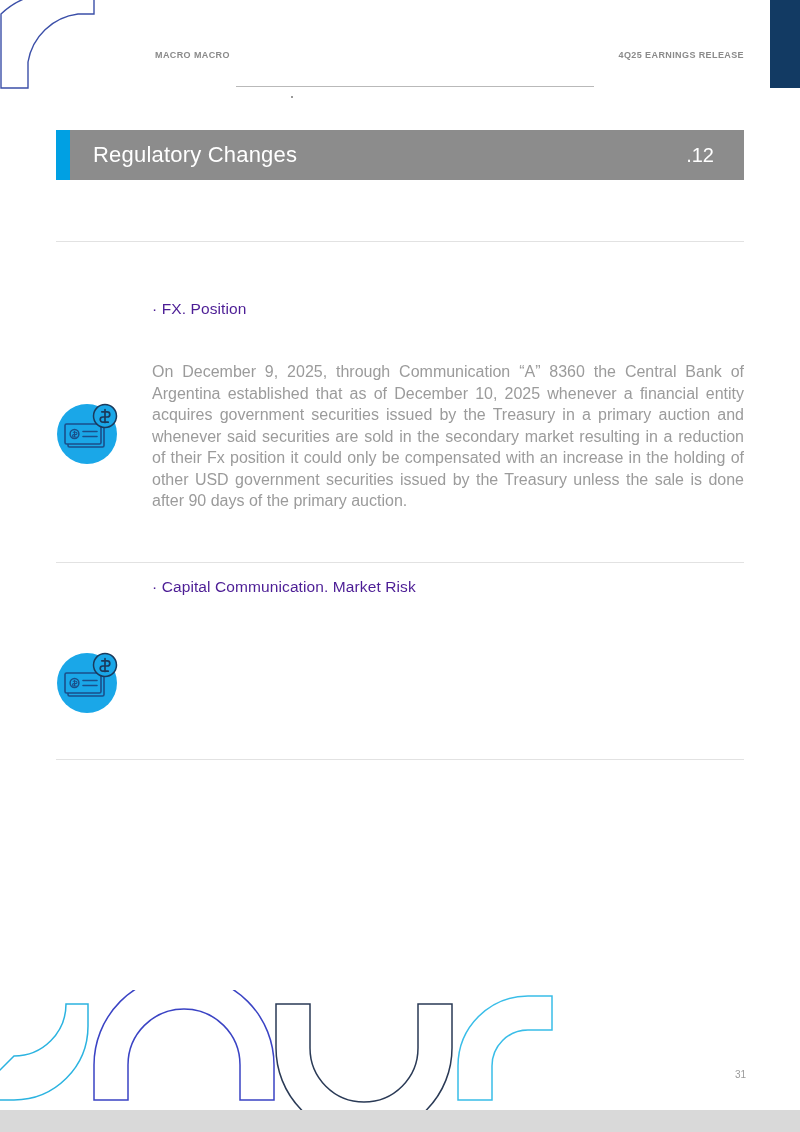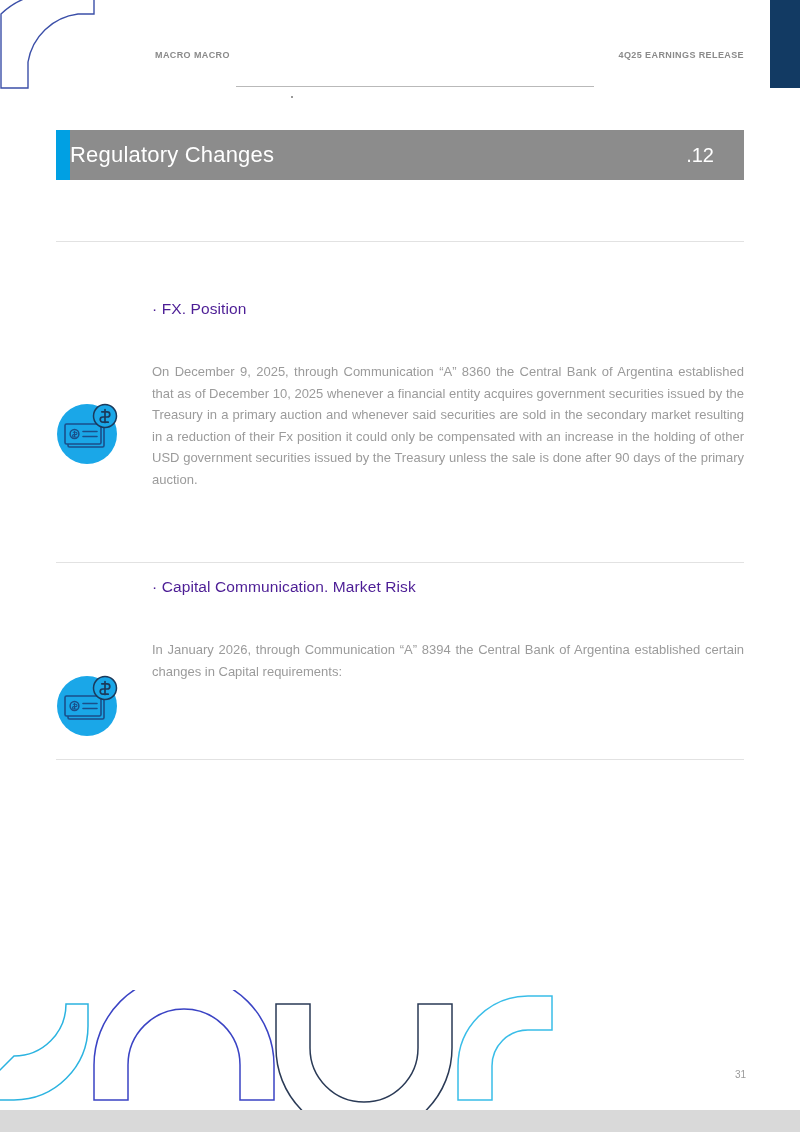--- a/index.html
+++ b/index.html
@@ -95,20 +95,21 @@
     height: 50px;
     background: #00a0e3;
     flex: 0 0 auto;
   }
   .title-band .band-title {
     flex: 1 1 auto;
     color: #ffffff;
     font-size: 22px;
     font-weight: normal;
     letter-spacing: 0.2px;
+    padding-left: 23px;
   }
   .title-band .band-number {
     color: #ffffff;
     font-size: 20px;
     font-weight: normal;
     padding-right: 30px;
     white-space: nowrap;
   }
 
   
@@ -152,21 +153,21 @@
     left: 0;
     top: 0;
     width: 66px;
     height: 66px;
   }
   .section-fx .icon-circle { top: 38px; }
   .section-cap .icon-circle { top: 32px; }
 
   .sec-text {
     margin-left: 96px;
-    font-size: 13px;
+    font-size: 16px;
     line-height: 21.5px;
     color: #9b9b9b;
     text-align: justify;
     margin-top: 43px;
   }
   .sec-text p {
     margin: 0;
   }
 
   ul.bullets {
@@ -272,23 +273,20 @@
       <svg class="icon-circle" viewBox="0 0 66 66" fill="none">
         <circle cx="31" cy="35" r="30" fill="#1aa7e8"></circle>
         <rect x="12" y="28" width="36" height="20" rx="1.5" stroke="#1a4f8a" stroke-width="1.6" fill="none"></rect>
         <rect x="9" y="25" width="36" height="20" rx="1.5" stroke="#1a4f8a" stroke-width="1.6" fill="#1aa7e8"></rect>
         <circle cx="18.5" cy="35" r="4.4" stroke="#1a4f8a" stroke-width="1.5" fill="none"></circle>
         <path d="M18.5 32.2 v5.6 M17.2 33.2 h2.6 a1.2 1.2 0 0 1 0 2.4 h-2.1 a1.2 1.2 0 0 0 0 2.4 h2.6" stroke="#1a4f8a" stroke-width="1.05" fill="none" stroke-linecap="round"></path>
         <path d="M27 32.5 h14 M27 37.5 h14" stroke="#1a4f8a" stroke-width="1.6" stroke-linecap="round"></path>
         <circle cx="49" cy="17" r="11.5" fill="#1aa7e8" stroke="#1b3a5c" stroke-width="1.5"></circle>
         <path d="M49 10.5 v13 M45.8 12.8 h5.4 a2.6 2.6 0 0 1 0 5.2 h-4.4 a2.6 2.6 0 0 0 0 5.2 h5.4" stroke="#1b3a5c" stroke-width="1.7" fill="none" stroke-linecap="round" stroke-linejoin="round"></path>
       </svg>
-      <div class="sec-text">
-        <p>In January 2026, through Communication “A” 8394 the Central Bank of Argentina established certain changes in Capital requirements:</p>
-      </div>
     </div>
   </div>
 
   <svg class="deco-bottom" viewBox="0 0 800 120" fill="none">
 
     <path d="M-8 88 L-8 110 L14 110 A74 74 0 0 0 88 36 L88 14 L66 14 A52 52 0 0 1 14 66 Z" stroke="#2bb3e0" stroke-width="1.5" fill="none"></path>
 
     <path d="M94 110 L94 75 A90 90 0 0 1 274 75 L274 110 L240 110 L240 75 A56 56 0 0 0 128 75 L128 110 Z" stroke="#3a43c4" stroke-width="1.5" fill="none"></path>
 
     <path d="M276 14 L276 58 A88 88 0 0 0 452 58 L452 14 L418 14 L418 58 A54 54 0 0 1 310 58 L310 14 Z" stroke="#2a3a56" stroke-width="1.5" fill="none"></path>

